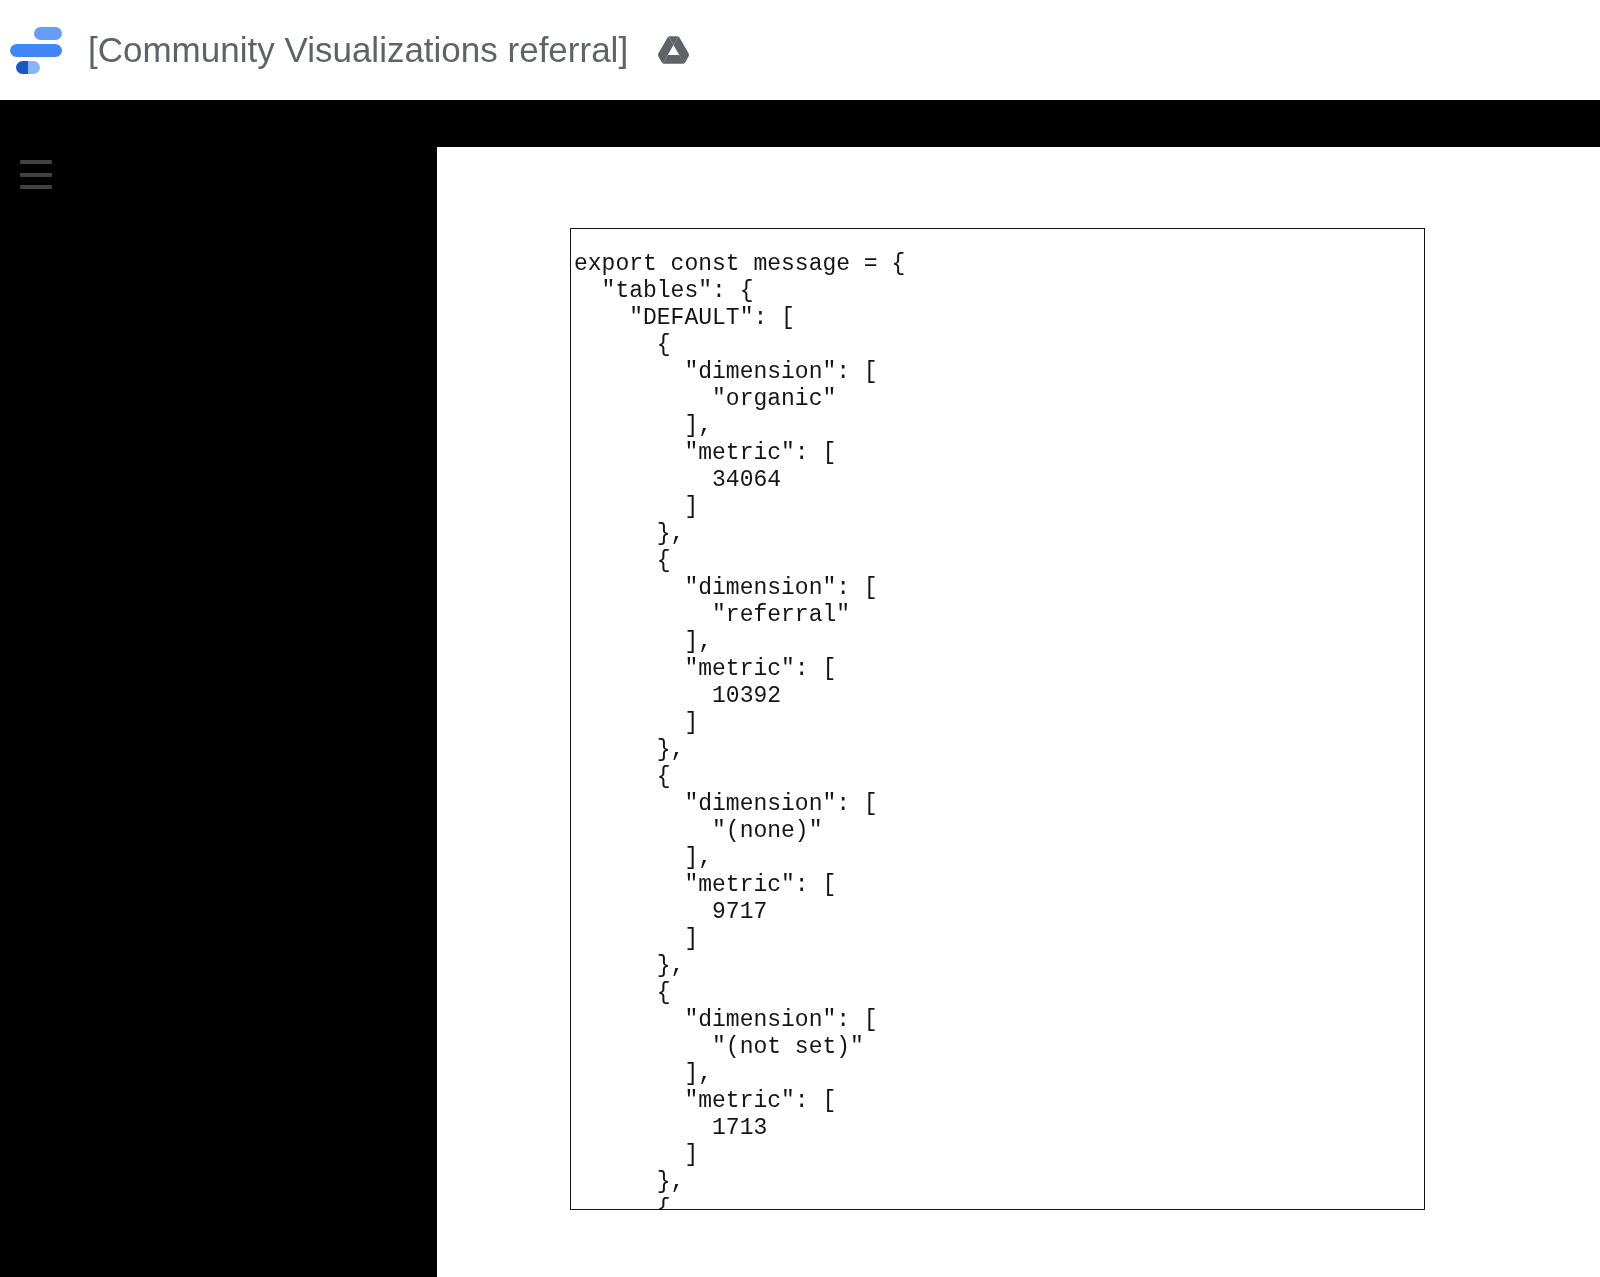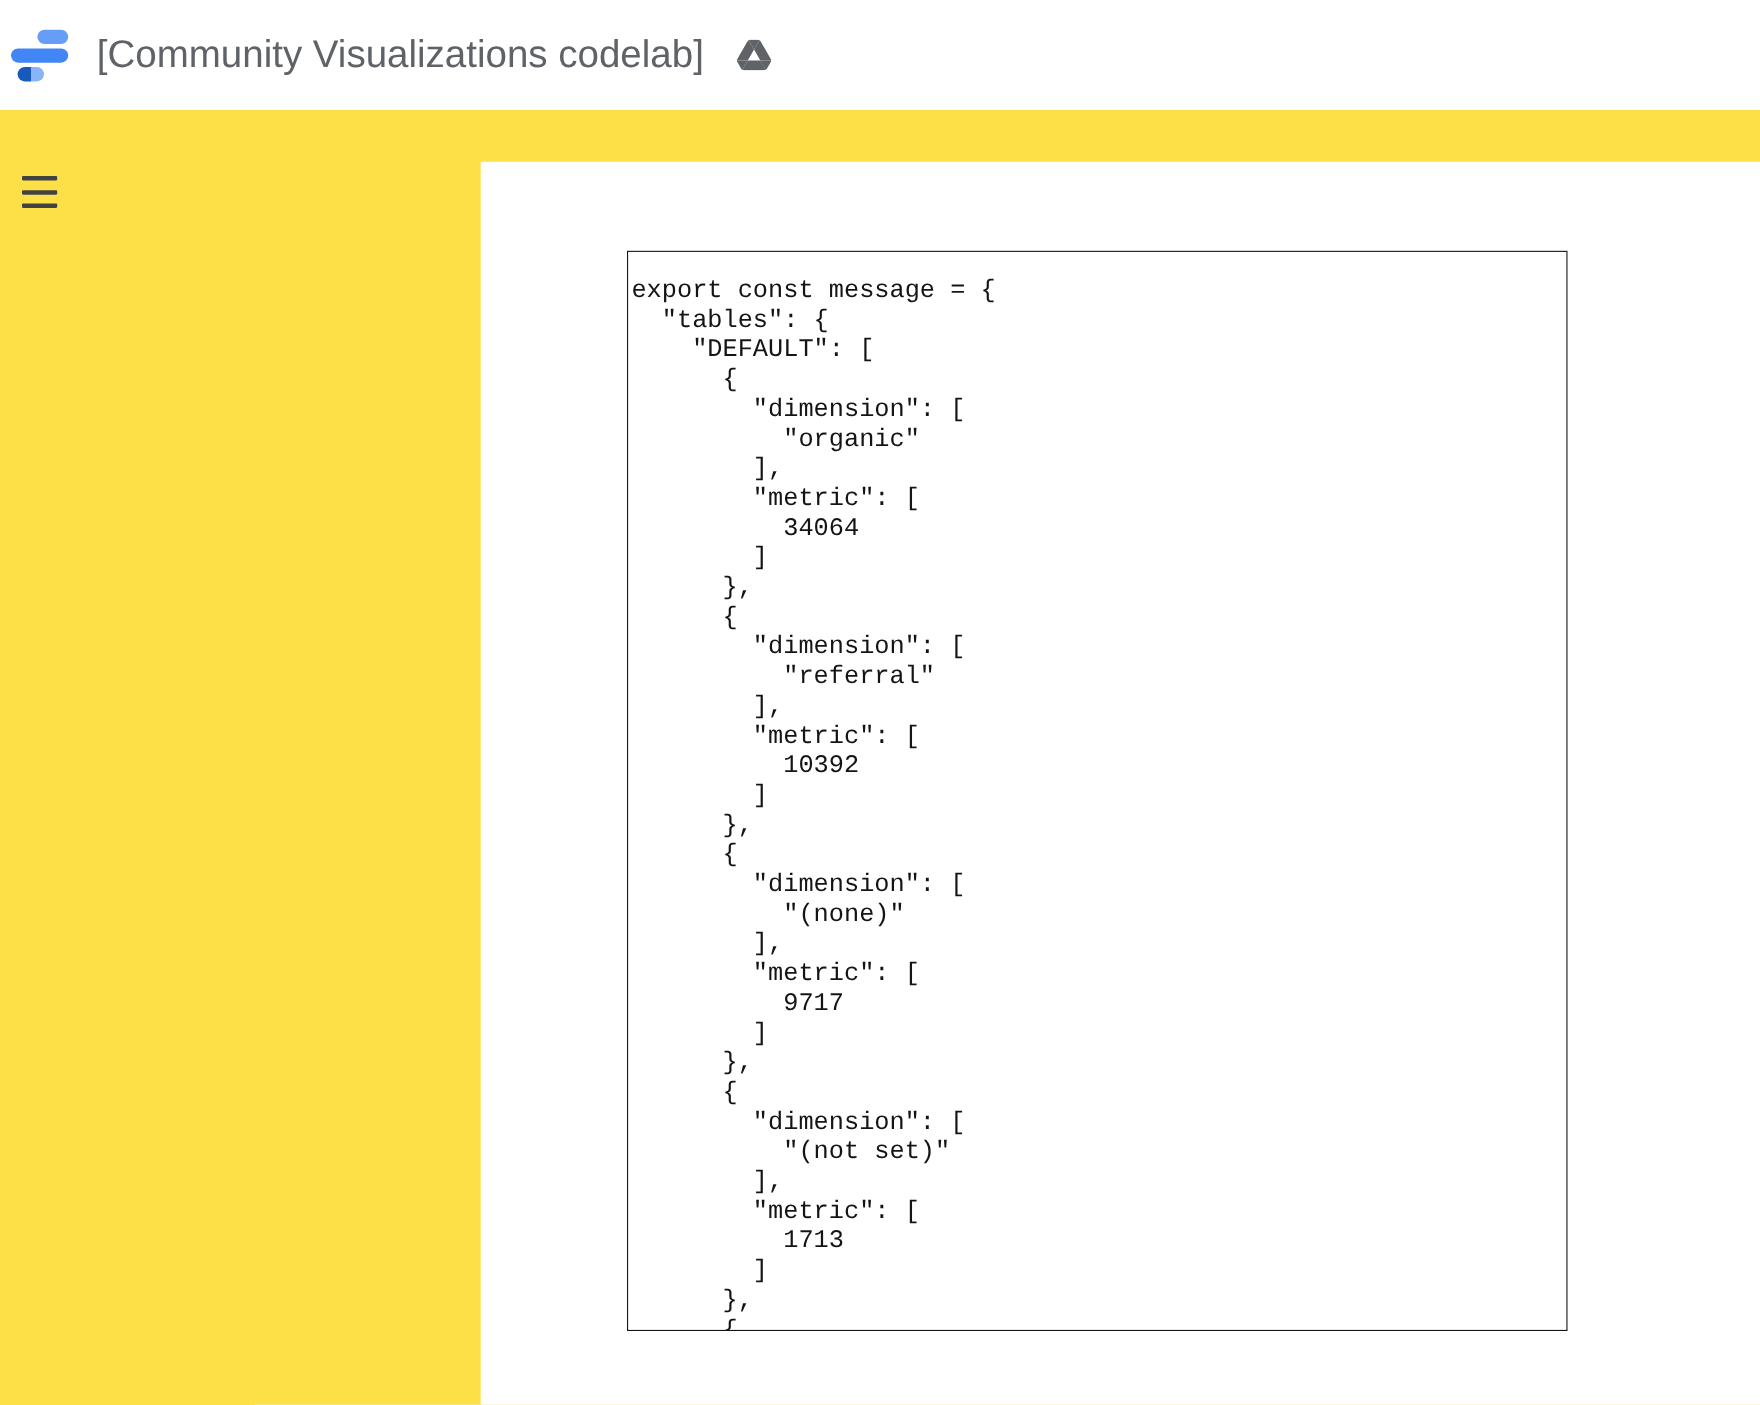--- a/index.html
+++ b/index.html
@@ -59,21 +59,21 @@
     height: 28px;
     display: inline-block;
     flex: 0 0 auto;
   }
   .drive-icon svg { width: 100%; height: 100%; display: block; }
 
   
   .page {
     position: absolute;
     top: 100px; left: 0; right: 0; bottom: 0;
-    background: #fde047;
+    background: #000000;
   }
   .menu-button {
     position: absolute;
     left: 20px; top: 60px;
     width: 32px; height: 29px;
     padding: 0;
     background: none;
     border: none;
     cursor: pointer;
   }
@@ -116,21 +116,21 @@
 </style>
 </head>
 <body>
 
 <header class="header">
   <div class="logo">
     <span class="p1"></span>
     <span class="p2"></span>
     <span class="p3"></span>
   </div>
-  <h1 class="page-title">[Community Visualizations codelab]</h1>
+  <h1 class="page-title">[Community Visualizations referral]</h1>
   <span class="drive-icon">
     <svg viewBox="0 0 87.3 78" xmlns="http://www.w3.org/2000/svg" fill="#5f6368" aria-hidden="true">
       <path d="M6.6 66.85l3.85 6.65c.8 1.4 1.95 2.5 3.3 3.3l13.75-23.8H0c0 1.55.4 3.1 1.2 4.5z"></path>
       <path d="M43.65 25L29.9 1.2c-1.35.8-2.5 1.9-3.3 3.3l-25.4 44A9.06 9.06 0 0 0 0 53h27.5z"></path>
       <path d="M73.55 76.8c1.35-.8 2.5-1.9 3.3-3.3l1.6-2.75L86.1 57.5c.8-1.4 1.2-2.95 1.2-4.5H59.798l5.852 11.5z"></path>
       <path d="M43.65 25L57.4 1.2C56.05.4 54.5 0 52.9 0H34.4c-1.6 0-3.15.45-4.5 1.2z"></path>
       <path d="M59.8 53H27.5L13.75 76.8c1.35.8 2.9 1.2 4.5 1.2h50.8c1.6 0 3.15-.45 4.5-1.2z"></path>
       <path d="M73.4 26.5l-12.7-22c-.8-1.4-1.95-2.5-3.3-3.3L43.65 25l16.15 28h27.45c0-1.55-.4-3.1-1.2-4.5z"></path>
     </svg>
   </span>

